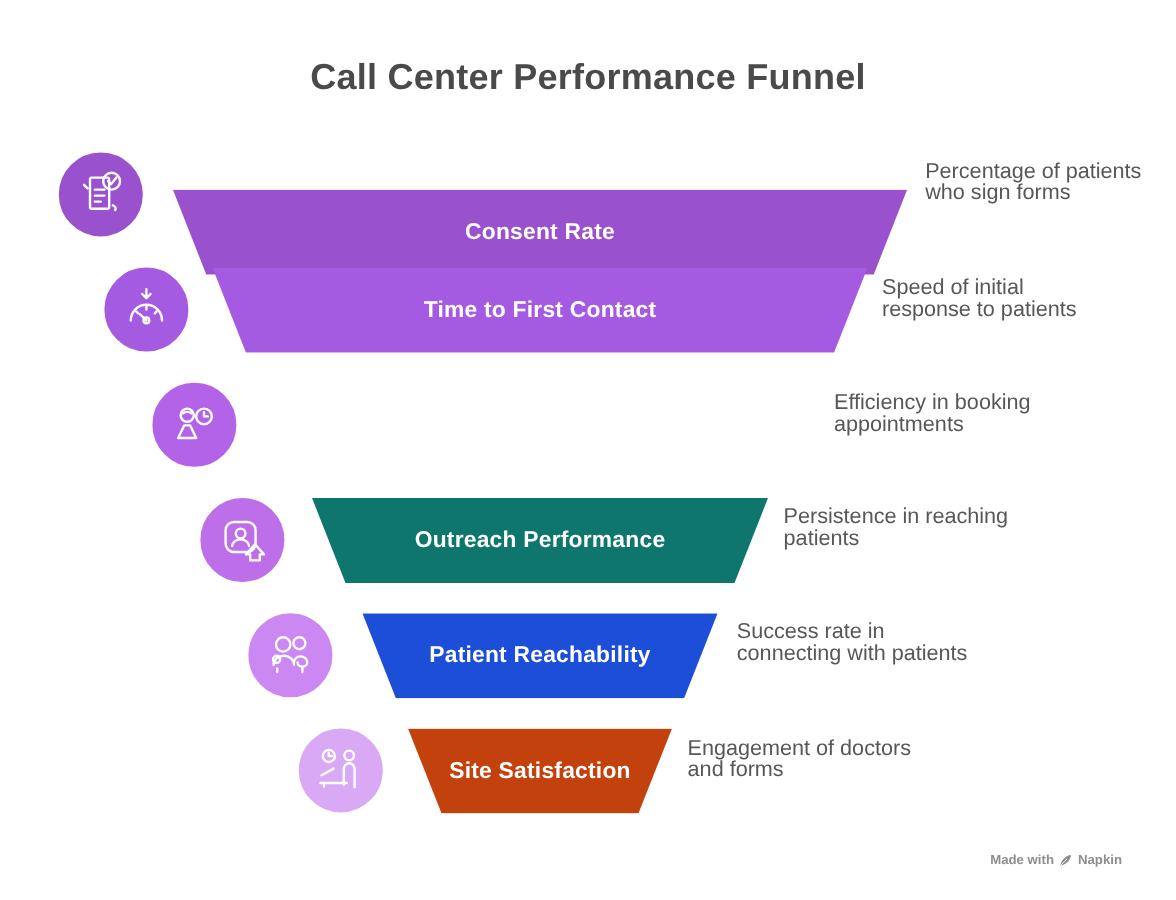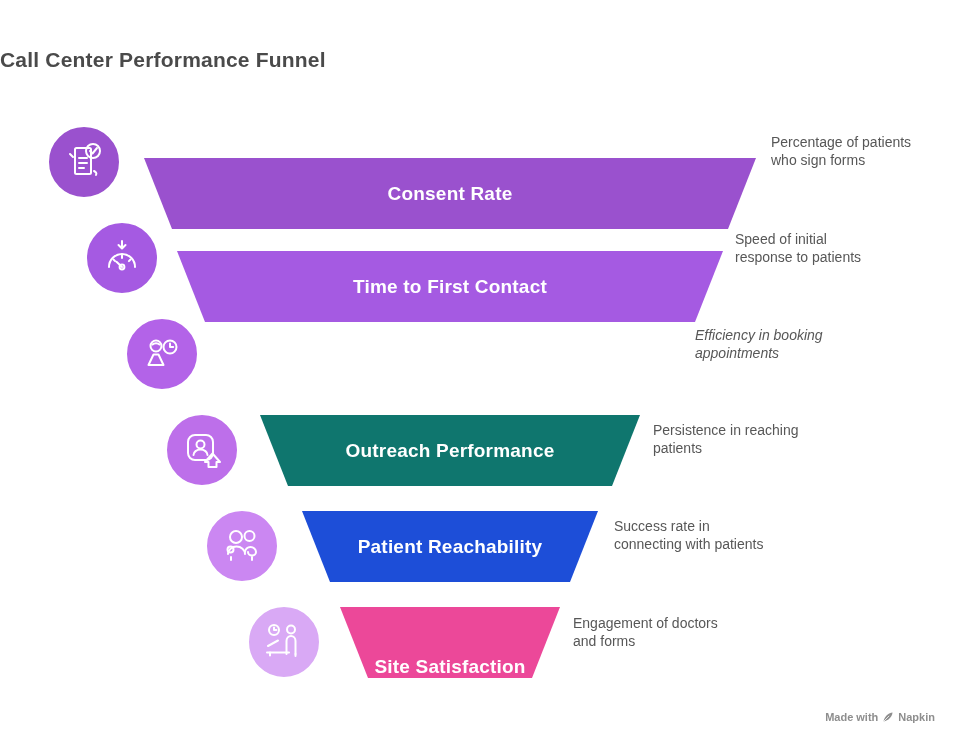--- a/index.html
+++ b/index.html
@@ -2,21 +2,21 @@
 <html><head>
 <meta charset="utf-8">
 <style>
   html,body { margin:0; padding:0; background:#ffffff; }
   .canvas {
     position:relative; width:980px; height:750px; background:#ffffff;
     font-family:"Liberation Sans", sans-serif; overflow:hidden;
   }
   .title {
     position:absolute; top:48px; left:0; width:100%;
-    text-align:left; font-size:21px; font-weight:bold; color:#4a4a4a;
+    text-align:center; font-size:30px; font-weight:bold; color:#4a4a4a;
     letter-spacing:0.2px;
   }
   .segment {
     position:absolute; height:71px;
     display:flex; align-items:center; justify-content:center;
     clip-path:polygon(0 0, 100% 0, calc(100% - 28px) 100%, 28px 100%);
   }
   .segment .seg-label {
     color:#ffffff; font-size:19px; font-weight:bold; letter-spacing:0.2px;
   }
@@ -36,26 +36,26 @@
   .ic-2 { left:125px; top:317px; }
   .ic-3 { left:165px; top:413px; }
   .ic-4 { left:205px; top:509px; }
   .ic-5 { left:247px; top:605px; }
   .icon-circle svg { width:48px; height:48px; }
   .icon-circle svg * {
     stroke:#ffffff; stroke-width:2; fill:none;
     stroke-linecap:round; stroke-linejoin:round;
   }
   .annotation {
-    position:absolute; font-size:14px; line-height:18px; color:#575757;
+    position:absolute; font-size:18px; line-height:18px; color:#575757;
     white-space:pre-line;
   }
   .ann-0 { left:771px; top:133px; }
   .ann-1 { left:735px; top:230px; }
-  .ann-2 { left:695px; top:326px;font-style:italic; }
+  .ann-2 { left:695px; top:326px; }
   .ann-3 { left:653px; top:421px; }
   .ann-4 { left:614px; top:517px; }
   .ann-5 { left:573px; top:614px; }
   .footer {
     position:absolute; right:45px; top:711px;
     display:flex; align-items:center; gap:4px;
     font-size:11px; color:#8e8e8e; font-weight:bold;
   }
   .footer svg { width:12px; height:12px; display:block; }
 </style>
@@ -83,21 +83,21 @@
 
   <div class="icon-circle ic-1" style="background-color: rgb(165, 90, 226);">
     <svg viewBox="0 0 48 48">
       <path d="M24 7 v7 M20.5 11 L24 14.5 L27.5 11"></path>
       <path d="M11 33 a13 13 0 0 1 26 0"></path>
       <path d="M15.5 25.5 l1.6 1.6 M24 21.5 v2.4 M32.5 25.5 l-1.6 1.6"></path>
       <path d="M24 33 L18.5 27.8"></path>
       <circle cx="24" cy="33" r="2.4"></circle>
     </svg>
   </div>
-  <div class="segment seg-1" style="background-color: rgb(165, 90, 226); margin-top: 28px;">
+  <div class="segment seg-1" style="background-color: rgb(165, 90, 226);">
     <span class="seg-label">Time to First Contact</span>
   </div>
   <div class="annotation ann-1">Speed of initial
 response to patients</div>
 
   <div class="icon-circle ic-2" style="background-color: rgb(179, 99, 232);">
     <svg viewBox="0 0 48 48">
       <circle cx="18" cy="16" r="5.5"></circle>
       <path d="M14.5 14.5 a4.5 3.5 0 0 1 7 0"></path>
       <path d="M10.5 35 L15.5 24.5 h5 L25.5 35 Z"></path>
@@ -142,21 +142,21 @@
     <svg viewBox="0 0 48 48">
       <circle cx="14" cy="12" r="5"></circle>
       <path d="M14 9.5 V12 H16.4"></path>
       <circle cx="31" cy="11.5" r="4"></circle>
       <path d="M26.5 36 v-13 a4.5 5 0 0 1 9 0 v13"></path>
       <path d="M8 28 L18 22.5"></path>
       <path d="M7 34.5 H29"></path>
       <path d="M10 34.5 v3 M35.5 36 v2"></path>
     </svg>
   </div>
-  <div class="segment seg-5" style="background-color: #ec4899; align-items: flex-end;">
+  <div class="segment seg-5" style="background-color: #c2410c;">
     <span class="seg-label">Site Satisfaction</span>
   </div>
   <div class="annotation ann-5">Engagement of doctors
 and forms</div>
 
   <div class="footer">
     <span>Made with</span>
     <svg viewBox="0 0 12 12">
       <path d="M1.5 10.5 C2.5 5 7 1.5 10.5 1.5 C10 6 6.5 9.5 1.5 10.5 Z" fill="#8e8e8e"></path>
       <path d="M1.5 10.5 L7.2 4.8" stroke="#ffffff" stroke-width="0.8" fill="none"></path>

